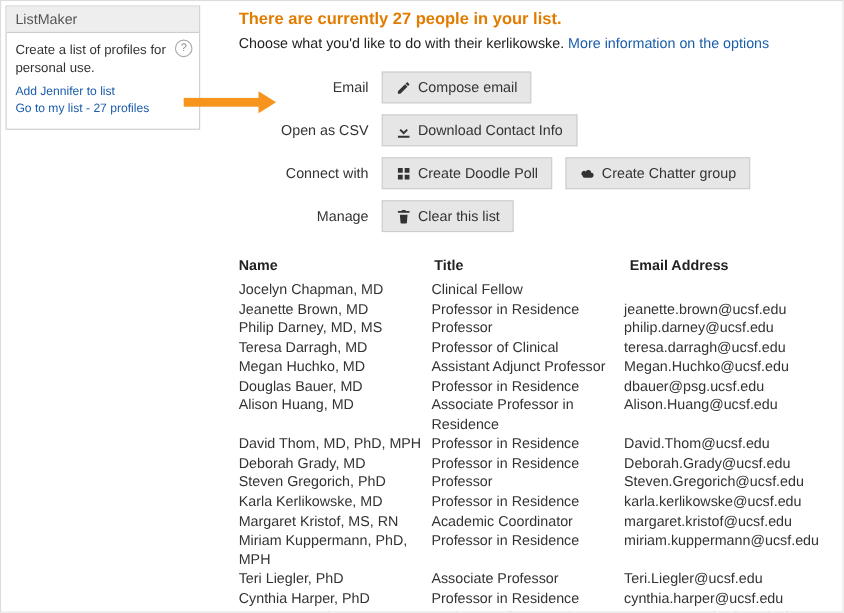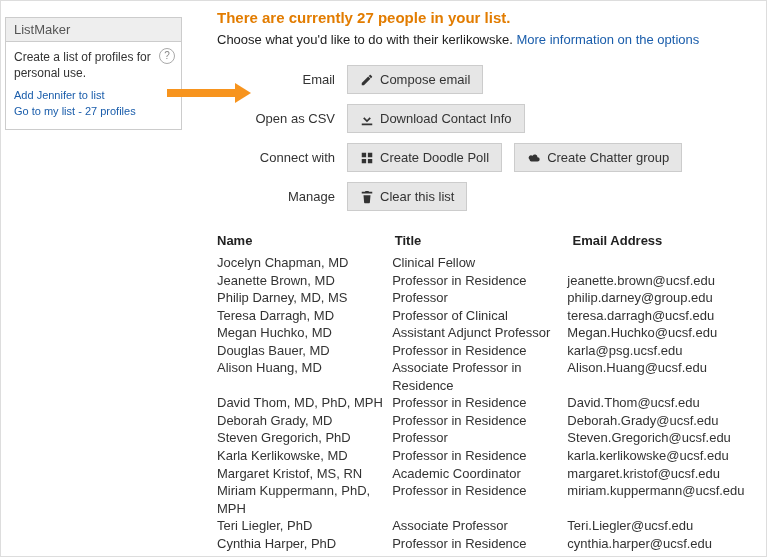--- a/index.html
+++ b/index.html
@@ -1,17 +1,17 @@
 <!DOCTYPE html>
 <html><head>
 <meta charset="utf-8">
 <style>
   html,body{margin:0;padding:0;font-family:Arial,Helvetica,sans-serif;font-size:13px;color:#333;background:#fff}
   .container{width:767px;height:557px;position:relative;overflow:hidden;border:1px solid #ddd;box-sizing:border-box}
-  .sidebar{position:absolute;left:4px;top:16px;width:175px;border:1px solid #ccc;background:#fff}
+  .sidebar{position:absolute;left:4px;top:4px;width:175px;border:1px solid #ccc;background:#fff}
   .sidebar-title{background:#eee;border-bottom:1px solid #ccc;padding:4px 8px;font-size:13px;color:#555}
   .sidebar-body{padding:8px;position:relative}
   .sidebar-body p{margin:0 0 8px 0;font-size:12px;color:#333;line-height:1.3}
   .sidebar-body a{display:block;color:#1a5dab;font-size:11px;text-decoration:none;margin-bottom:4px}
   .help-icon{position:absolute;right:6px;top:6px;width:14px;height:14px;border:1px solid #aaa;border-radius:50%;font-size:10px;line-height:14px;text-align:center;color:#888;background:#fff}
   .arrow{position:absolute;left:166px;top:82px;width:84px;height:20px}
   .arrow-line{position:absolute;left:0;top:6px;width:70px;height:8px;background:#f7941e}
   .arrow-head{position:absolute;right:0;top:0;width:0;height:0;border-top:10px solid transparent;border-bottom:10px solid transparent;border-left:16px solid #f7941e}
   .main{position:absolute;left:216px;top:6px;right:6px}
   .headline{color:#e27c00;font-weight:bold;font-size:15px;margin:2px 0 6px 0}
@@ -113,36 +113,36 @@
             <div class="col-email"></div>
           </div>
           <div class="row">
             <div class="col-name">Jeanette Brown, MD</div>
             <div class="col-title">Professor in Residence</div>
             <div class="col-email">jeanette.brown@ucsf.edu</div>
           </div>
           <div class="row">
             <div class="col-name">Philip Darney, MD, MS</div>
             <div class="col-title">Professor</div>
-            <div class="col-email">philip.darney@group.edu</div>
+            <div class="col-email">philip.darney@ucsf.edu</div>
           </div>
           <div class="row">
             <div class="col-name">Teresa Darragh, MD</div>
             <div class="col-title">Professor of Clinical</div>
             <div class="col-email">teresa.darragh@ucsf.edu</div>
           </div>
           <div class="row">
             <div class="col-name">Megan Huchko, MD</div>
             <div class="col-title">Assistant Adjunct Professor</div>
             <div class="col-email">Megan.Huchko@ucsf.edu</div>
           </div>
           <div class="row">
             <div class="col-name">Douglas Bauer, MD</div>
             <div class="col-title">Professor in Residence</div>
-            <div class="col-email">karla@psg.ucsf.edu</div>
+            <div class="col-email">dbauer@psg.ucsf.edu</div>
           </div>
           <div class="row">
             <div class="col-name">Alison Huang, MD</div>
             <div class="col-title">Associate Professor in Residence</div>
             <div class="col-email">Alison.Huang@ucsf.edu</div>
           </div>
           <div class="row">
             <div class="col-name">David Thom, MD, PhD, MPH</div>
             <div class="col-title">Professor in Residence</div>
             <div class="col-email">David.Thom@ucsf.edu</div>

